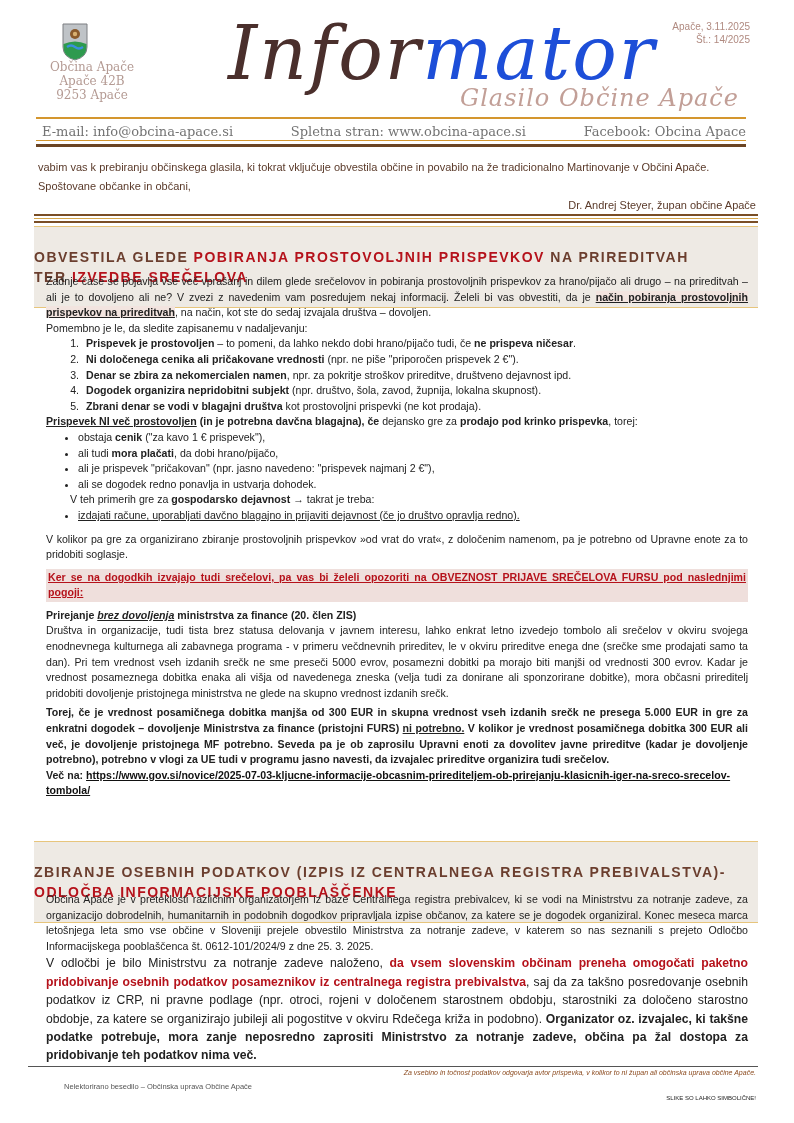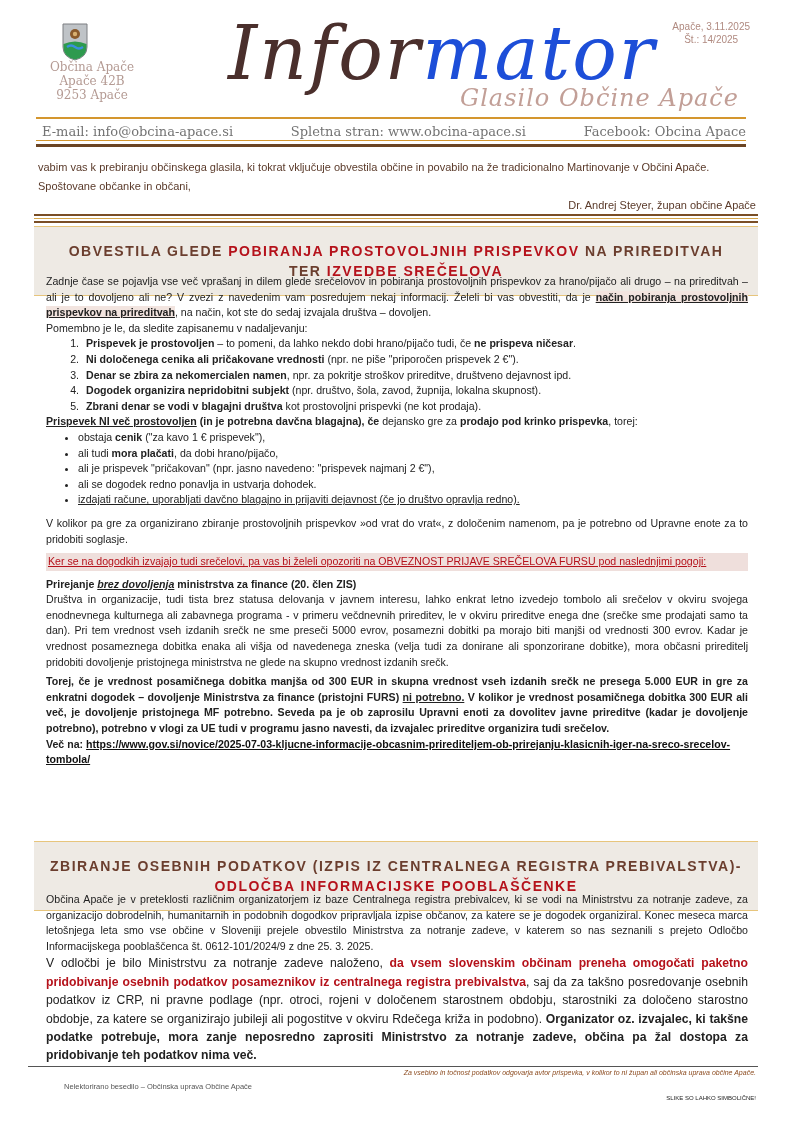--- a/index.html
+++ b/index.html
@@ -9,52 +9,52 @@
   
   .crest { position: absolute; left: 62px; top: 23px; width: 26px; height: 38px; }
   .muni-address { position: absolute; left: 42px; top: 60px; width: 100px; text-align: center;
     font-family: "DejaVu Serif", serif; font-size: 12px; line-height: 14px; color: #b49a93; }
   .masthead-title { position: absolute; left: 208px; top: 8px; font-family: "DejaVu Serif", serif;
     font-style: italic; font-size: 74px; letter-spacing: 2px; line-height: 90px; }
   .masthead-title .p1 { color: #4a2f2c; margin-left: 20px; }
   .masthead-title .p2 { color: #1d4ed8; }
   .masthead-sub { position: absolute; left: 460px; top: 84px; font-family: "DejaVu Serif", serif;
     font-style: italic; font-size: 24px; color: #c29f97; letter-spacing: 1px; }
-  .issue-info { position: absolute; right: 44px; top: 20px; text-align: center; font-size: 10px;
+  .issue-info { position: absolute; right: 44px; top: 20px; text-align: right; font-size: 10px;
     line-height: 13px; color: #b08a80; }
 
   .rule-gold { position: absolute; left: 36px; width: 710px; height: 2px; background: #d4962e; }
   .rule-dark { position: absolute; left: 36px; width: 710px; height: 3px; background: #6b4423; }
   .contact-row { position: absolute; left: 42px; top: 124px; width: 704px; display: flex;
     justify-content: space-between; font-family: "DejaVu Serif", serif; font-size: 13px; color: #737373; }
 
   
   .intro { position: absolute; left: 38px; top: 158px; width: 718px; font-size: 11px; line-height: 19px; color: #5a3a2a; }
   .intro .sign { text-align: right; }
 
   .triple-rule { position: absolute; left: 34px; width: 724px; }
   .triple-rule div { height: 2px; background: #7a4e25; margin-bottom: 2px; }
   .triple-rule div:nth-child(2) { background: #d3a44a; height: 1px; }
 
   
   .section-head { position: absolute; left: 34px; width: 724px; background: #eeeae4;
-    border-top: 1.5px solid #e7c57c; border-bottom: 1.5px solid #e7c57c; text-align: center;
-    font-weight: bold; font-size: 14px; letter-spacing: 1.5px; line-height: 20px; color: #6b3e2e; padding: 14px 0; }
+    border-top: 1.5px solid #e7c57c; border-bottom: 1.5px solid #e7c57c; 
+    font-weight: bold; font-size: 14px; letter-spacing: 1.5px; line-height: 20px; color: #6b3e2e; padding: 20px 0; }
   .section-head .red { color: #b5121b; }
 
   
   .body-block { position: absolute; left: 46px; width: 702px; font-size: 10.6px; line-height: 15.6px; color: #222; }
   .body-block p { text-align: justify; }
   .body-block ol { margin-left: 24px; padding-left: 12px; }
   .body-block ol li { padding-left: 4px; }
   .body-block ul { margin-left: 18px; padding-left: 14px; }
   .body-block b { font-weight: bold; }
   .hl { background: #f2e4df; }
   .u { text-decoration: underline; }
-  .warn { background: #efdfdc; color: #b5121b; font-weight: normal; text-decoration: underline; padding: 1px 2px; margin: 4px 0; }
+  .warn { background: #efdfdc; color: #b5121b; font-weight: bold; text-decoration: underline; padding: 1px 2px; margin: 4px 0; }
   .red-b { color: #b5121b; font-weight: bold; }
   .link { color: #111; font-weight: bold; text-decoration: underline; }
   .larger { font-size: 12.2px; line-height: 18.4px; }
 
   
   .footer-rule { position: absolute; left: 28px; top: 1066px; width: 730px; height: 1px; background: #555; }
   .footer-disclaimer { position: absolute; right: 38px; top: 1069px; font-size: 7px; font-style: italic; color: #8b4a1e; }
   .footer-left { position: absolute; left: 44px; top: 1082px; font-size: 7.5px; color: #555; padding-left: 20px; }
   .footer-right { position: absolute; right: 38px; top: 1095px; font-size: 6px; color: #222; }
 </style>
@@ -124,20 +124,23 @@
   </ol>
   <p>
     <b class="u">Prispevek NI več prostovoljen</b><b> (in je potrebna davčna blagajna), če</b><span> dejansko gre za </span><b>prodajo pod krinko prispevka</b><span>, torej:</span>
   </p>
   <ul>
     <li><span>obstaja </span><b>cenik</b><span> ("za kavo 1 € prispevek"),</span></li>
     <li><span>ali tudi </span><b>mora plačati</b><span>, da dobi hrano/pijačo,</span></li>
     <li><span>ali je prispevek "pričakovan" (npr. jasno navedeno: "prispevek najmanj 2 €"),</span></li>
     <li><span>ali se dogodek redno ponavlja in ustvarja dohodek.</span></li>
   </ul>
+  <p style="margin-left:24px">
+    <span>V teh primerih gre za </span><b>gospodarsko dejavnost</b><span> → takrat je treba:</span>
+  </p>
   <ul>
     <li class="u">izdajati račune, uporabljati davčno blagajno in prijaviti dejavnost (če jo društvo opravlja redno).</li>
   </ul>
   <p style="margin-top:8px">V kolikor pa gre za organizirano zbiranje prostovoljnih prispevkov »od vrat do vrat«, z določenim namenom, pa je potrebno od Upravne enote za to pridobiti soglasje.</p>
   <p class="warn" style="margin-top:6px">Ker se na dogodkih izvajajo tudi srečelovi, pa vas bi želeli opozoriti na OBVEZNOST PRIJAVE SREČELOVA FURSU pod naslednjimi pogoji:</p>
   <p style="margin-top:6px;font-weight:bold">
     <span>Prirejanje </span><i class="u">brez dovoljenja</i><span> ministrstva za finance (20. člen ZIS)</span>
   </p>
   <p>Društva in organizacije, tudi tista brez statusa delovanja v javnem interesu, lahko enkrat letno izvedejo tombolo ali srečelov v okviru svojega enodnevnega kulturnega ali zabavnega programa - v primeru večdnevnih prireditev, le v okviru prireditve enega dne (srečke sme prodajati samo ta dan). Pri tem vrednost vseh izdanih srečk ne sme preseči 5000 evrov, posamezni dobitki pa morajo biti manjši od vrednosti 300 evrov. Kadar je vrednost posameznega dobitka enaka ali višja od navedenega zneska (velja tudi za donirane ali sponzorirane dobitke), mora občasni prireditelj pridobiti dovoljenje pristojnega ministrstva ne glede na skupno vrednost izdanih srečk.</p>
   <p style="margin-top:4px;font-weight:bold">

